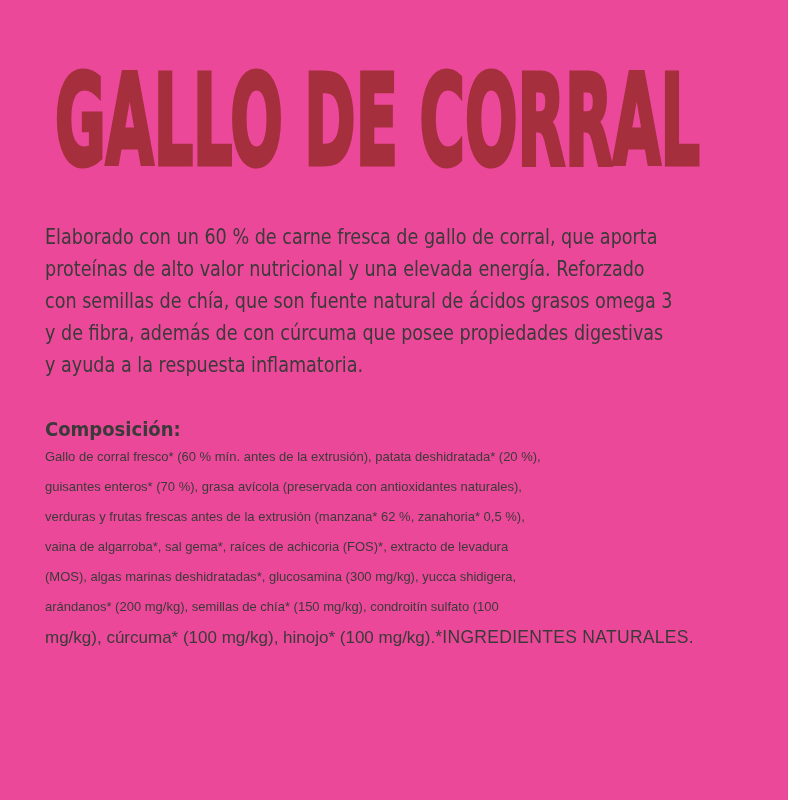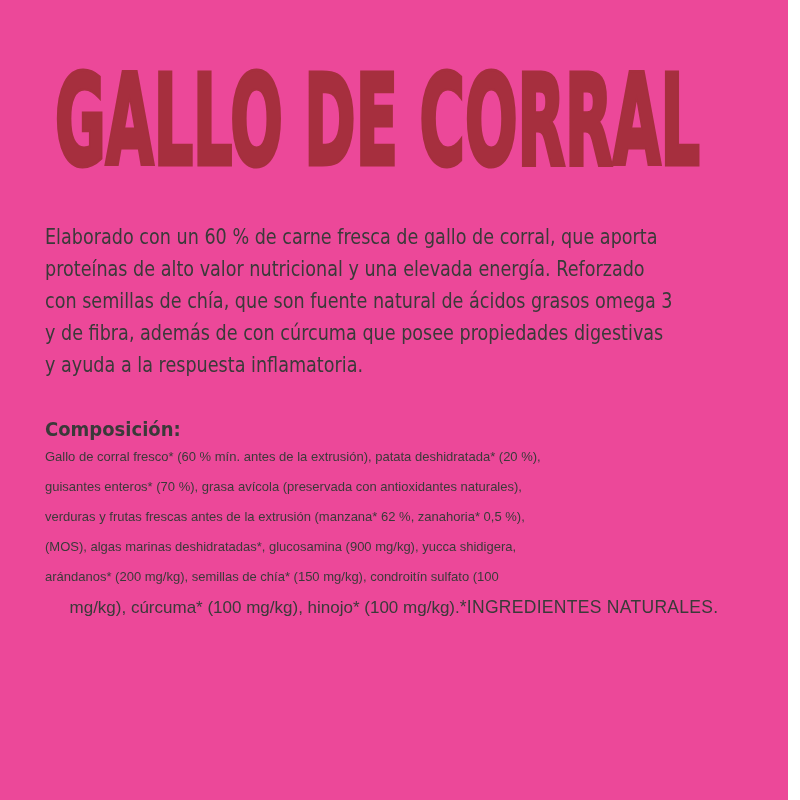--- a/index.html
+++ b/index.html
@@ -59,21 +59,20 @@
     color: #3A3A39;
     white-space: nowrap;
   }
   .composition-last-line {
     font-family: "Liberation Sans", sans-serif;
     font-size: 17px;
     line-height: 30px;
     font-weight: 400;
     color: #3A3A39;
     white-space: nowrap;
-    text-align: center;
   }
   .natural-note {
     font-size: 17.5px;
     letter-spacing: 0.3px;
   }
 </style>
 </head>
 <body>
 
 <div class="page">
@@ -89,21 +88,22 @@
       <div class="intro-line">y de fibra, además de con cúrcuma que posee propiedades digestivas</div>
       <div class="intro-line">y ayuda a la respuesta inflamatoria.</div>
     </div>
 
   <div class="composition-heading">Composición:</div>
 
   <div class="composition-list">
       <div class="composition-line">Gallo de corral fresco* (60 % mín. antes de la extrusión), patata deshidratada* (20 %),</div>
       <div class="composition-line">guisantes enteros* (70 %), grasa avícola (preservada con antioxidantes naturales),</div>
       <div class="composition-line">verduras y frutas frescas antes de la extrusión (manzana* 62 %, zanahoria* 0,5 %),</div>
-      <div class="composition-line">(MOS), algas marinas deshidratadas*, glucosamina (900 mg/kg), yucca shidigera,</div>
+      <div class="composition-line">vaina de algarroba*, sal gema*, raíces de achicoria (FOS)*, extracto de levadura</div>
+      <div class="composition-line">(MOS), algas marinas deshidratadas*, glucosamina (300 mg/kg), yucca shidigera,</div>
       <div class="composition-line">arándanos* (200 mg/kg), semillas de chía* (150 mg/kg), condroitín sulfato (100</div>
     </div>
 
   <div class="composition-last-line">
     <span>mg/kg), cúrcuma* (100 mg/kg), hinojo* (100 mg/kg).</span><span class="natural-note">*INGREDIENTES NATURALES.</span>
   </div>
 
 </div>
 
 </body></html>

